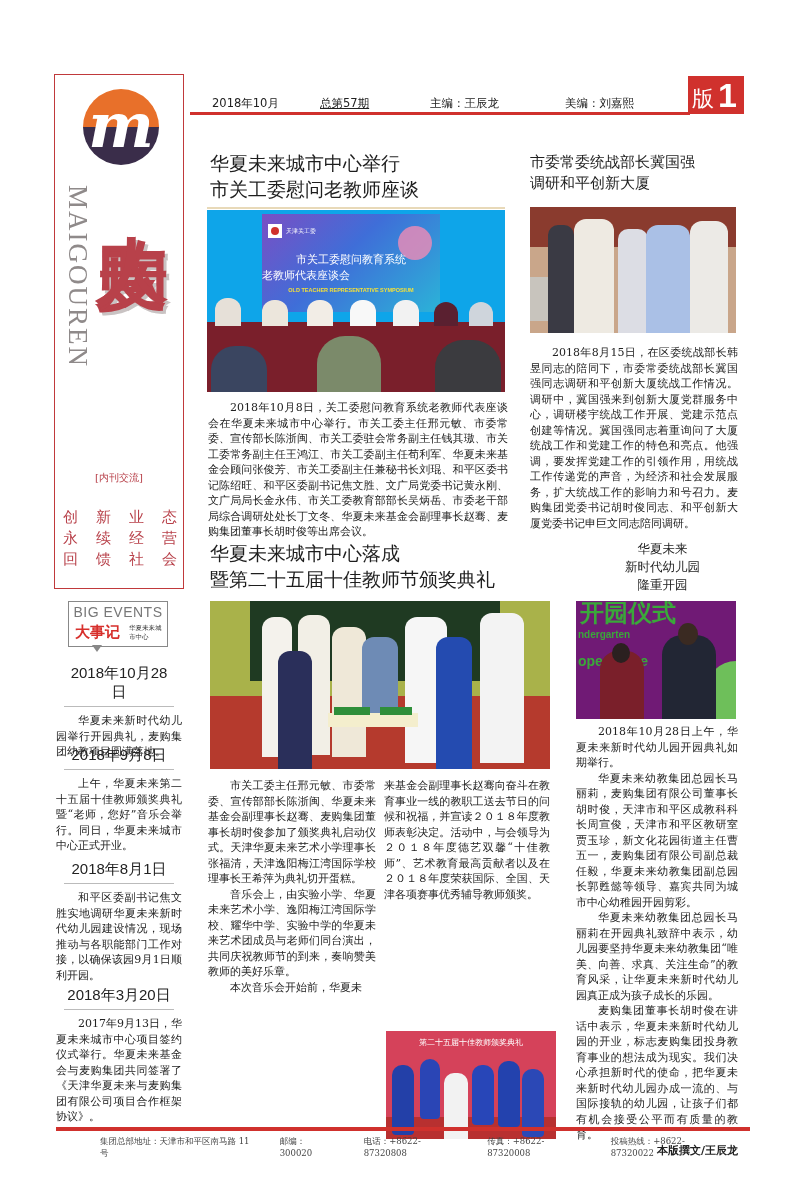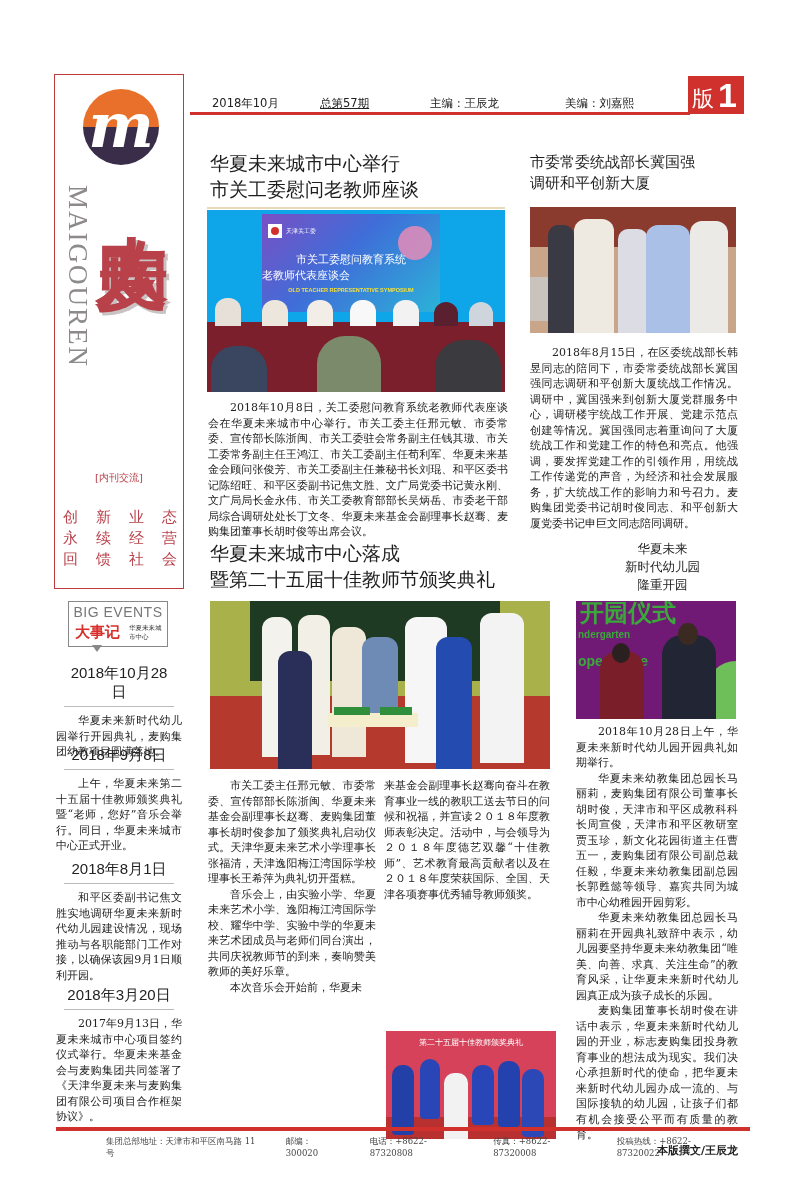--- a/index.html
+++ b/index.html
@@ -36,21 +36,21 @@
   #page-badge .ban { position: absolute; left: 4px; top: 8px; font-family: "DejaVu Sans", sans-serif; font-size: 22px; }
   #page-badge .num { position: absolute; left: 30px; top: 0px; font-family: "Liberation Sans", sans-serif; font-weight: bold; font-size: 34px; }
 
   .headline { font-family: "DejaVu Sans", sans-serif; color: #1e1e1e; }
   .photo { position: absolute; overflow: hidden; }
   .art { font-size: 11px; line-height: 15.5px; text-align: justify; color: #222; }
   .art p { text-indent: 2em; }
 
   
   #footer-line { left: 56px; top: 1127px; width: 694px; height: 4px; background: #d0312d; }
-  #footer { left: 100px; top: 1136px; width: 650px; display: flex; gap: 0; font-size: 8.5px; color: #444; margin-left: 6px; }
+  #footer { left: 100px; top: 1136px; width: 650px; display: flex; gap: 0; font-size: 8.5px; color: #444; }
   #footer span { margin-right: 30px; }
 </style>
 </head>
 <body>
 
 <div id="masthead" class="abs">
   <div id="logo-circle" class="abs">
     <div class="top"></div>
       <div class="bot"></div>
     <div class="m">m</div>

